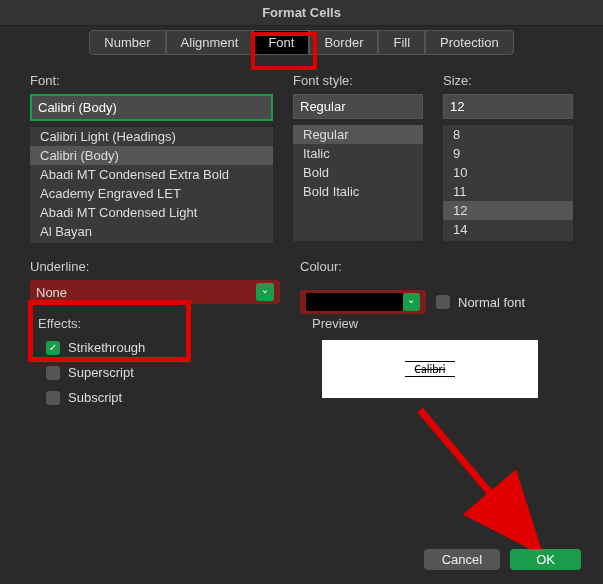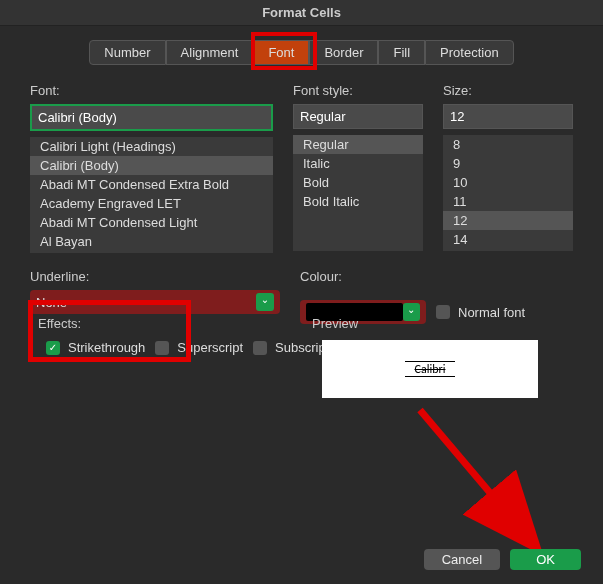--- a/index.html
+++ b/index.html
@@ -19,33 +19,33 @@
     text-align: center;
     line-height: 26px;
     font-weight: 600;
     color: #ccc;
     border-bottom: 1px solid #222;
   }
   .tabs {
     display: flex;
     justify-content: center;
     gap: 0;
-    margin-top: 14px;
+    margin-top: 4px;
   }
   .tab {
     padding: 4px 14px;
     background: #3a3a3a;
     color: #ddd;
     border: 1px solid #555;
     font-size: 13px;
     cursor: pointer;
   }
   .tab:first-child { border-radius: 4px 0 0 4px; }
   .tab:last-child { border-radius: 0 4px 4px 0; }
-  .tab.active { background: #c2410c; }
+  .tab.active { background: #000000; }
   .tab-highlight {
     position: absolute;
     top: 32px;
     left: 251px;
     width: 66px;
     height: 38px;
     border: 4px solid #e00000;
     pointer-events: none;
   }
   .content {
@@ -146,21 +146,21 @@
     background:#fff;
     display:flex;
     align-items:center;
     justify-content:center;
     color:#000;
     font-size:12px;
     flex-direction:column;
   }
   .preview-underline { border-bottom:1px solid #000; width:50px; display:inline-block; margin:0 4px; }
   .preview-text { text-decoration: line-through; font-family: Calibri, Arial, sans-serif; }
-  .effects-block { position:absolute; top:340px; left:46px; display:flex; flex-direction:row; gap:10px; }
+  .effects-block { position:absolute; top:340px; left:46px; display:flex; flex-direction:column; gap:10px; }
   .norm-font-row { display:flex; align-items:center; gap:8px;text-align:right; }
   .footer {
     position:absolute;
     bottom: 14px;
     right: 22px;
     display:flex;
     gap:10px;
   }
   .btn {
     padding: 3px 18px;

